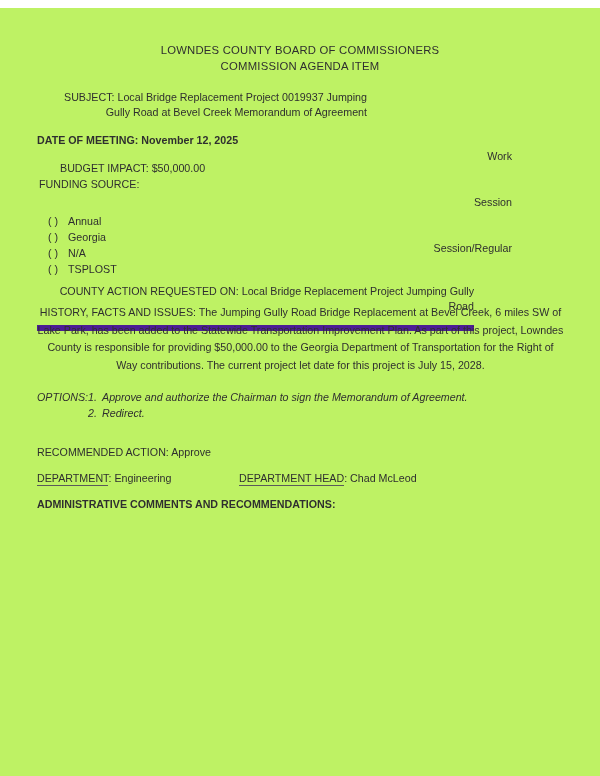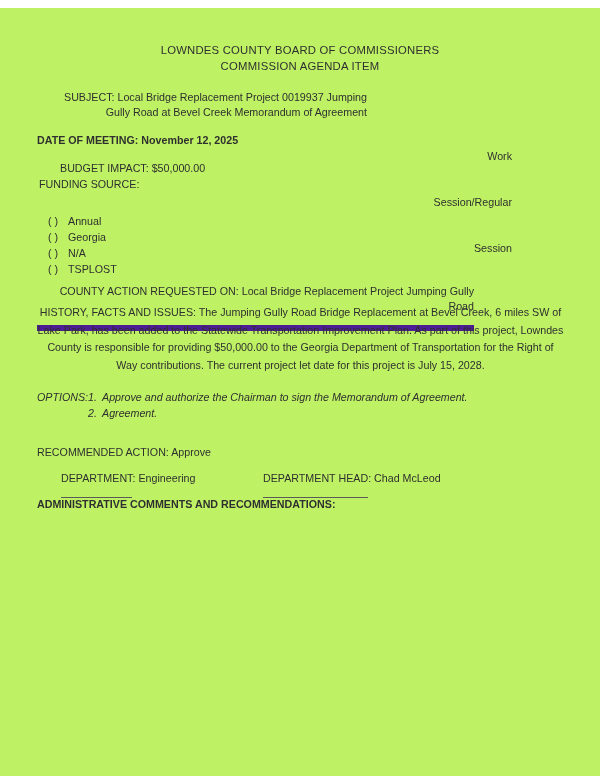--- a/index.html
+++ b/index.html
@@ -171,22 +171,21 @@
     left: 0;
     top: 0;
   }
   .dept-row .dept-right {
     position: absolute;
     left: 202px;
     top: 0;
   }
   .u {
     border-bottom: 1px solid #5a5a5a;
-    padding-bottom: 13px;
-    margin-left: 24px;
+    padding-bottom: 1px;
   }
 
   
   .admin {
     left: 37px;
     top: 489px;
     font-weight: bold;
   }
 </style>
 </head>
@@ -198,22 +197,22 @@
     <span class="hline">LOWNDES COUNTY BOARD OF COMMISSIONERS</span>
     <span class="hline">COMMISSION AGENDA ITEM</span>
   </div>
 
   <div class="tline subject">SUBJECT: Local Bridge Replacement Project 0019937 Jumping Gully Road at Bevel Creek Memorandum of Agreement</div>
 
   <div class="tline meeting-date">DATE OF MEETING: November 12, 2025</div>
 
   <div class="tline session-col">
     <div>Work</div>
+    <div>Session</div>
     <div>Session/Regular</div>
-    <div>Session</div>
   </div>
 
   <div class="tline budget">BUDGET IMPACT: $50,000.00</div>
 
   <div class="tline funding-label">FUNDING SOURCE:</div>
 
   <div class="funding-list">
     <div class="funding-row">
       <span class="mark">( )</span><span class="fname">Annual</span>
     </div>
@@ -234,21 +233,21 @@
 
   <div class="options-wrap">
     <div class="orow">
       <span class="olabel">OPTIONS:</span>
       <span class="onum">1.</span>
       <span class="otext">Approve and authorize the Chairman to sign the Memorandum of Agreement.</span>
     </div>
     <div class="orow">
       <span class="ospacer"></span>
       <span class="onum">2.</span>
-      <span class="otext">Agreement.</span>
+      <span class="otext">Redirect.</span>
     </div>
   </div>
 
   <div class="tline recommended">RECOMMENDED ACTION: Approve</div>
 
   <div class="dept-row">
     <div class="dept-left"><span class="u">DEPARTMENT</span><span>: Engineering</span></div>
     <div class="dept-right"><span class="u">DEPARTMENT HEAD</span><span>: Chad McLeod</span></div>
   </div>
 

